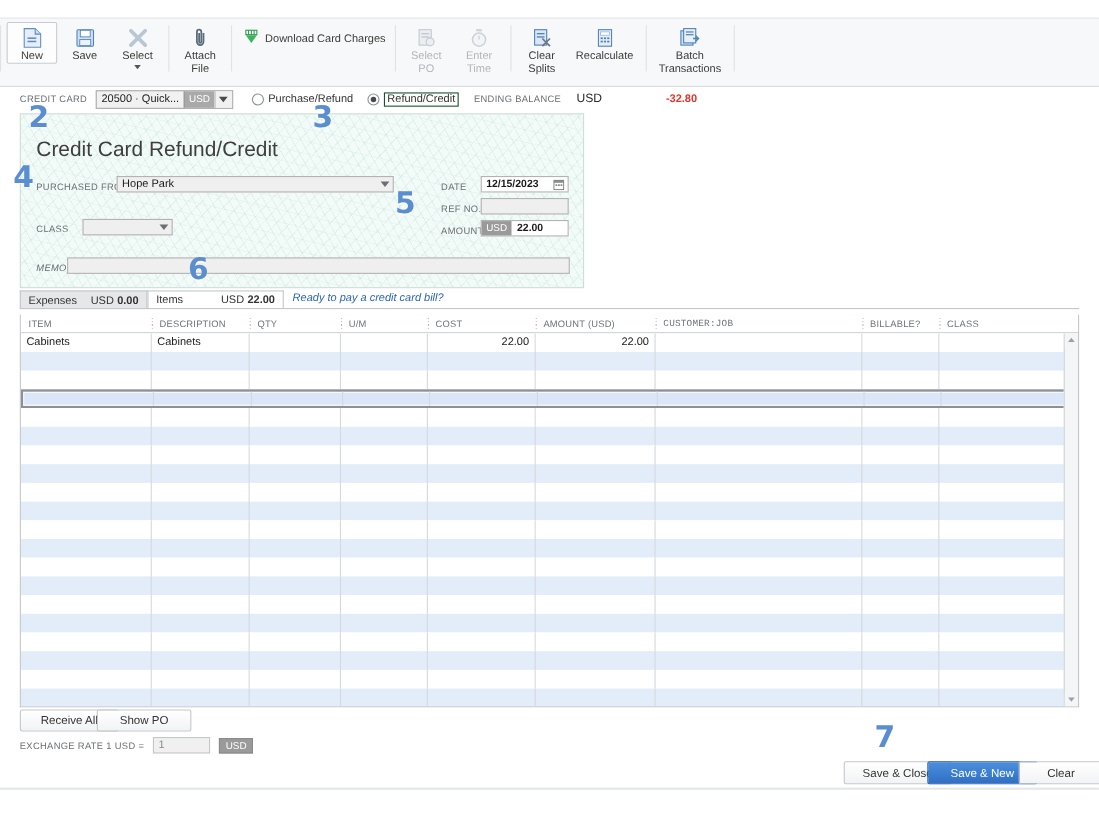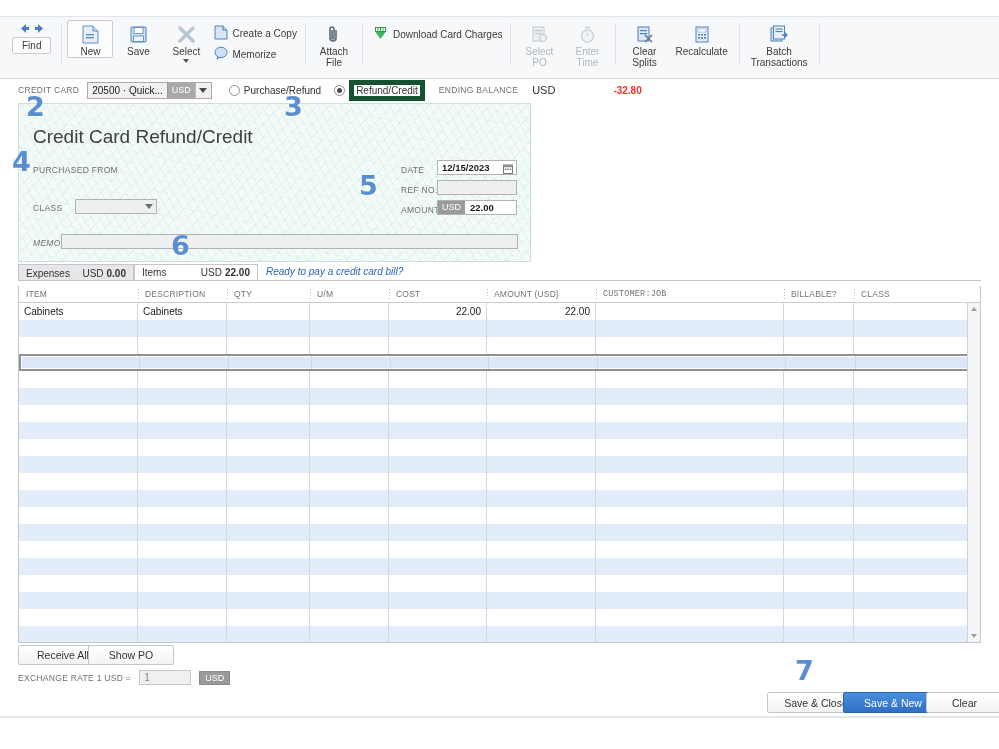--- a/index.html
+++ b/index.html
@@ -73,21 +73,21 @@
     display:flex;align-items:center;justify-content:center;
   }
   .radio{
     width:9px;height:9px;border-radius:50%;border:1px solid #8b9097;background:#fff;
     display:inline-block;position:relative;vertical-align:middle;
   }
   .radio.on::after{
     content:"";position:absolute;left:2px;top:2px;width:5px;height:5px;border-radius:50%;background:#4a4a4a;
   }
   .radio-lbl{margin-left:4px;font-size:10px;color:#333;}
-  .focus-box{border:5px solid #14532d;padding:0 2px;}
+  .focus-box{border:1px solid #14532d;padding:0 2px;}
 
   
   .form-panel{
     position:absolute;left:18px;top:103px;width:511px;height:157px;
     border:1px solid #cfded6;
     background:
       repeating-linear-gradient(61deg, rgba(150,200,190,.16) 0 1px, transparent 1px 7px),
       repeating-linear-gradient(-47deg, rgba(150,200,190,.14) 0 1px, transparent 1px 9px),
       repeating-linear-gradient(13deg, rgba(150,200,190,.10) 0 1px, transparent 1px 11px),
       #f2fbf8;
@@ -197,39 +197,20 @@
     pointer-events:none;
   }
 </style>
 </head>
 <body>
 
 <div class="app">
 
   <div class="toolbar">
 
-    <div class="tb-group">
-      <div class="find-wrap">
-        <div class="navarrows">
-          <span>
-            <svg width="11" height="11" viewBox="0 0 11 11">
-                <path d="M7 1 L2 5.5 L7 10 Z" fill="#4a7fc1"></path>
-                <rect x="6" y="4" width="4" height="3" fill="#4a7fc1"></rect>
-              </svg>
-          </span>
-          <span>
-            <svg width="11" height="11" viewBox="0 0 11 11">
-                <path d="M4 1 L9 5.5 L4 10 Z" fill="#4a7fc1"></path>
-                <rect x="1" y="4" width="4" height="3" fill="#4a7fc1"></rect>
-              </svg>
-          </span>
-        </div>
-        <div class="find-btn">Find</div>
-      </div>
-    </div>
 
     <div class="tb-sep"></div>
 
     <div class="tb-group">
       <div class="tb-btn boxed">
         <div class="tb-ico">
           <svg width="17" height="19" viewBox="0 0 17 19">
               <path d="M1 1h10l5 5v12H1z" fill="#e8eef6" stroke="#5a8ec9"></path>
               <path d="M11 1v5h5" fill="#c9dcf0" stroke="#5a8ec9"></path>
               <rect x="4" y="9" width="8" height="1.4" fill="#5a8ec9"></rect>
@@ -253,40 +234,20 @@
       <div class="tb-btn">
         <div class="tb-ico">
           <svg width="17" height="17" viewBox="0 0 17 17">
               <path d="M2 2 L15 15 M15 2 L2 15" stroke="#b9c6d4" stroke-width="3.4" stroke-linecap="round"></path>
             </svg>
         </div>
         <span class="lbl">Select</span>
         <div class="caret-sm"></div>
       </div>
 
-      <div class="tb-stack">
-        <div class="tb-row">
-          <span>
-            <svg width="14" height="15" viewBox="0 0 14 15">
-                <path d="M1 1h8l4 4v9H1z" fill="#d9e7f5" stroke="#4f82bd"></path>
-                <path d="M9 1v4h4" fill="#bcd4ec" stroke="#4f82bd"></path>
-              </svg>
-          </span>
-          <span>Create a Copy</span>
-        </div>
-        <div class="tb-row">
-          <span>
-            <svg width="14" height="14" viewBox="0 0 14 14">
-                <ellipse cx="7" cy="6.4" rx="6" ry="5.2" fill="#cfe0f2" stroke="#4f82bd"></ellipse>
-                <path d="M4 10 L3 13 L6.5 11" fill="#cfe0f2" stroke="#4f82bd"></path>
-              </svg>
-          </span>
-          <span>Memorize</span>
-        </div>
-      </div>
     </div>
 
     <div class="tb-sep"></div>
 
     <div class="tb-group">
       <div class="tb-btn">
         <div class="tb-ico">
           <svg width="11" height="19" viewBox="0 0 11 19">
               <path d="M8 5v8a3 3 0 0 1-6 0V4a2 2 0 0 1 4 0v9a1 1 0 0 1-2 0V5" fill="none" stroke="#5a6b7c" stroke-width="1.6"></path>
             </svg>
@@ -420,20 +381,24 @@
 
     <span class="lbl-caps" style="margin-left:14px;">ENDING BALANCE</span>
     <span style="margin-left:14px;font-size:11px;color:#2b2b2b;">USD</span>
     <span style="margin-left:58px;font-size:10px;font-weight:bold;color:#e8342a;">-32.80</span>
   </div>
 
   <div class="form-panel">
     <div class="form-title">Credit Card Refund/Credit</div>
 
     <span class="f-lbl" style="left:14px;top:61px;">PURCHASED FROM</span>
+    <div class="f-input" style="left:87px;top:56px;width:252px;">
+      <span>Hope Park</span>
+      <span class="dd-arrow"></span>
+    </div>
 
     <span class="f-lbl" style="left:14px;top:99px;">CLASS</span>
     <div class="f-input" style="left:56px;top:95px;width:82px;">
       <span></span>
       <span class="dd-arrow"></span>
     </div>
 
     <span class="f-lbl" style="left:14px;top:134px;font-style:italic;">MEMO</span>
     <div class="f-input" style="left:42px;top:130px;width:457px;">
       <span></span>

